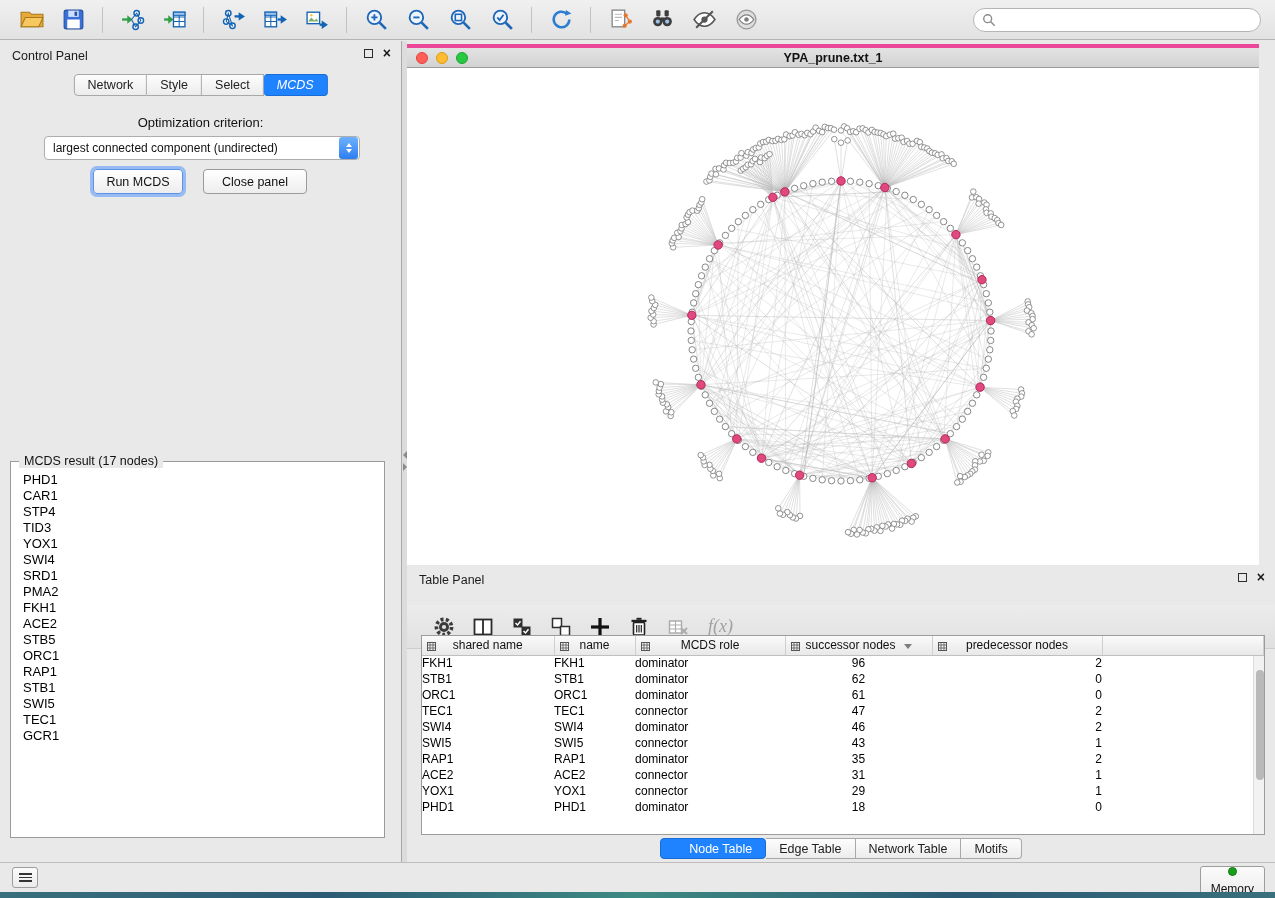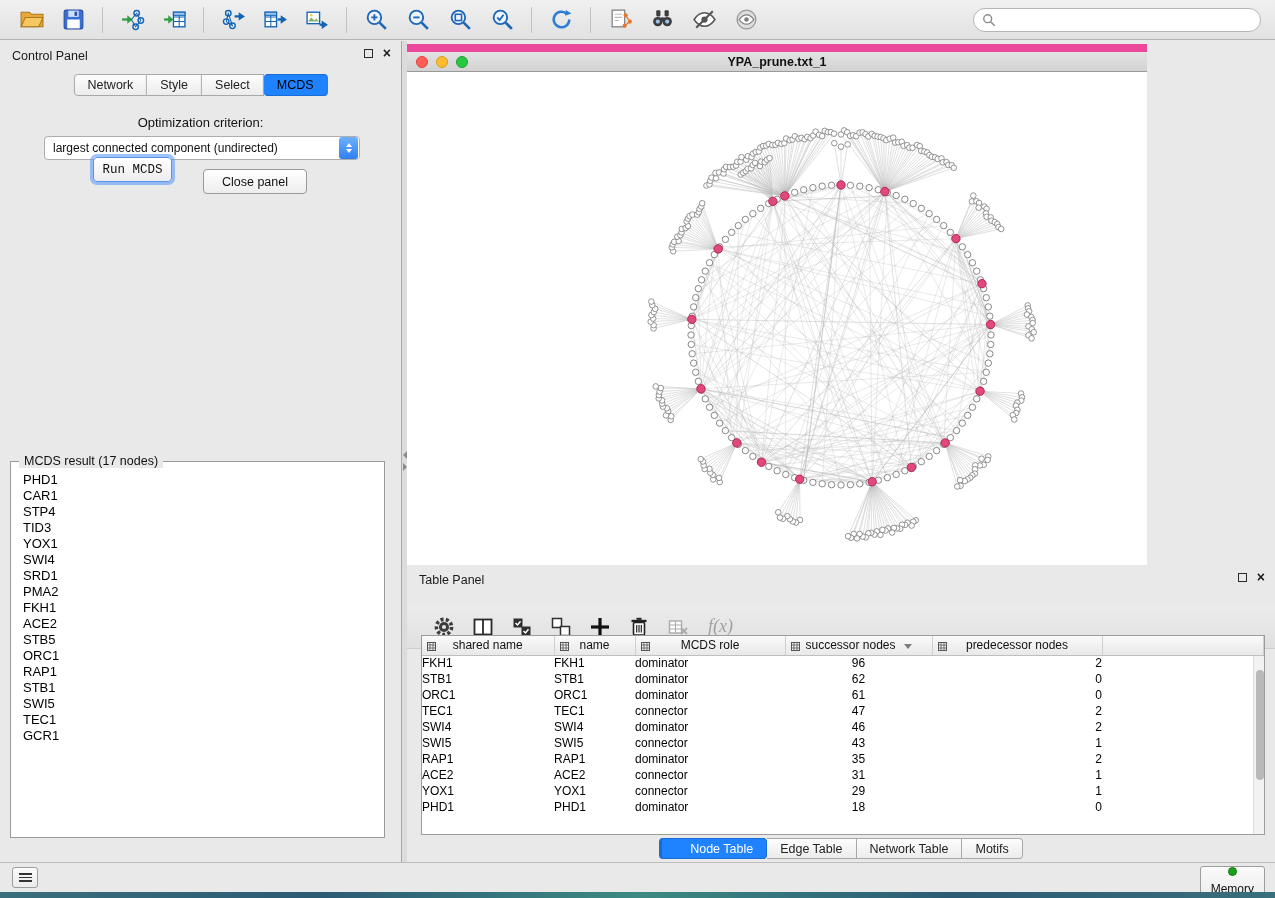--- a/index.html
+++ b/index.html
@@ -26,53 +26,53 @@
   .panel-header { position:absolute; left:0; top:0; right:0; height:28px; }
   .panel-title { position:absolute; left:12px; top:8px; font-size:12.5px; color:#1b1b1b; }
   .win-btns { position:absolute; right:10px; top:7px; display:flex; gap:10px; align-items:center; }
   .float-box { width:9px; height:9px; border:1.4px solid #2b2b2b; display:inline-block; }
   .close-x { font-size:14px; font-weight:bold; color:#1b1b1b; line-height:10px; }
 
   .tabs-row { position:absolute; top:33px; left:50%; transform:translateX(-50%); display:flex; }
   .tab { height:22px; padding:0 13px; font-size:12.5px; display:flex; align-items:center;
          background:linear-gradient(#fdfdfd,#ececec); border:1px solid #a8a8a8; border-left:none; color:#222; }
   .tab:first-child { border-left:1px solid #a8a8a8; border-radius:4px 0 0 4px; }
-  .tab.active { background:#1f82ff; border-color:#186cd6; color:#000000; border-radius:4px; }
+  .tab.active { background:#1f82ff; border-color:#186cd6; color:#ffffff; border-radius:4px;font-style:italic; }
 
   .opt-label { position:absolute; top:74px; left:0; right:0; text-align:center; font-size:13px; color:#111; }
   .dropdown { position:absolute; top:95px; left:44px; width:316px; height:24px; background:#fff;
               border:1px solid #adadad; border-radius:4px; display:flex; align-items:center; }
   .dropdown .dd-text { flex:1; font-size:12px; padding-left:8px; color:#111; white-space:nowrap; overflow:hidden; }
   .dd-stepper { width:19px; height:22px; border-radius:3px; margin-right:1px;
                 background:linear-gradient(#6db1ff,#2e7ef0); display:flex; flex-direction:column;
                 align-items:center; justify-content:center; gap:2px; }
   .dd-up { width:0; height:0; border-left:3.5px solid transparent; border-right:3.5px solid transparent; border-bottom:4.5px solid #fff; }
   .dd-down { width:0; height:0; border-left:3.5px solid transparent; border-right:3.5px solid transparent; border-top:4.5px solid #fff; }
 
   .btn { position:absolute; height:25px; background:linear-gradient(#ffffff,#ededed);
          border:1px solid #9a9a9a; border-radius:4px; font-size:12.5px; color:#111;
          display:flex; align-items:center; justify-content:center; }
-  .btn-run { top:116px; left:93px; width:79px; box-shadow:0 0 0 3px rgba(95,155,250,.6); border-color:#5b93e8;font-family:Liberation Mono, monospace; }
+  .btn-run { top:128px; left:93px; width:90px; box-shadow:0 0 0 3px rgba(95,155,250,.6); border-color:#5b93e8; }
   .btn-close { top:128px; left:203px; width:104px; }
 
   .mcds-fieldset { position:absolute; left:10px; right:16px; top:420px; bottom:24px;
                    border:1px solid #9a9a9a; background:#fff; }
   .mcds-legend { position:absolute; top:-8px; left:8px; background:#e9e9e9; padding:0 5px; font-size:12.5px; color:#111; }
   .mcds-list { position:absolute; inset:10px 4px 4px 4px; overflow:hidden; }
   .mcds-item { font-size:13px; line-height:16px; padding-left:8px; color:#000; }
 
   
   .vsplit { position:absolute; left:402px; top:41px; width:5px; bottom:36px; background:#dcdcdc; }
   .vsplit .arrows { position:absolute; top:410px; left:0; width:5px; height:24px; display:flex; flex-direction:column; gap:4px; align-items:center; }
   .tri-l { width:0;height:0;border-top:4px solid transparent;border-bottom:4px solid transparent;border-right:4px solid #8a8a8a; }
   .tri-r { width:0;height:0;border-top:4px solid transparent;border-bottom:4px solid transparent;border-left:4px solid #8a8a8a; }
 
   
-  .net-win { position:absolute; left:407px; top:44px; width:740px; height:521px;
-             border-top:8px solid #ec4899; background:#fff; }
+  .net-win { position:absolute; left:407px; top:44px; width:852px; height:521px;
+             border-top:4px solid #ec4899; background:#fff; }
   .net-titlebar { position:relative; height:20px; background:linear-gradient(#e3e3e3,#d2d2d2);
                   border-bottom:1px solid #9a9a9a; }
   .lights { position:absolute; left:9px; top:4px; display:flex; gap:8px; }
   .light { width:12px; height:12px; border-radius:50%; }
   .light.red { background:#ff5f57; border:0.5px solid #e0443e; }
   .light.yellow { background:#febc2e; border:0.5px solid #d89c21; }
   .light.green { background:#28c840; border:0.5px solid #1da332; }
   .net-title { text-align:center; font-size:12.5px; font-weight:bold; color:#111; line-height:20px; }
   .net-canvas { position:absolute; left:0; top:21px; right:0; bottom:0; background:#fff; overflow:hidden; }
 
@@ -97,21 +97,21 @@
   .cell-num-s { padding-right:16px; text-align:center; }
   .cell-num-p { padding-right:10px; text-align:right; }
   .chev { display:inline-block; width:0; height:0; border-left:4px solid transparent; border-right:4px solid transparent;
           border-top:5px solid #7d7d7d; margin-left:8px; vertical-align:middle; }
   .vscroll { position:absolute; right:0px; top:20px; bottom:0; width:11px; background:#f2f2f2; border-left:1px solid #dcdcdc; }
   .vthumb { position:absolute; left:1.5px; width:8px; top:14px; height:110px; background:#b9b9b9; border-radius:4px; }
 
   .tp-tabs { position:absolute; left:0; right:0; bottom:3px; display:flex; justify-content:center; }
   .tp-tab { height:21px; padding:0 13px; font-size:12.5px; display:flex; align-items:center;
             background:linear-gradient(#fdfdfd,#ececec); border:1px solid #a8a8a8; border-left:none; color:#222; }
-  .tp-tab:first-child { border-left:3px solid #7f1d1d; border-radius:4px 0 0 4px;padding-left:28px; }
+  .tp-tab:first-child { border-left:1px solid #7f1d1d; border-radius:4px 0 0 4px;padding-left:28px; }
   .tp-tab:last-child { border-radius:0 4px 4px 0; }
   .tp-tab.active { background:#1f82ff; border-color:#186cd6; color:#fff; border-radius:4px; }
 
   
   .status-bar { position:absolute; left:0; bottom:6px; width:1275px; height:30px; background:#e9e9e9;
                 border-top:1px solid #bdbdbd; }
   .list-btn { position:absolute; left:12px; top:4px; width:26px; height:21px; background:linear-gradient(#fbfbfb,#ebebeb);
               border:1px solid #9d9d9d; border-radius:3px; display:flex; flex-direction:column; gap:2px;
               align-items:center; justify-content:center; }
   .list-btn i { display:block; width:13px; height:1.6px; background:#333; }

